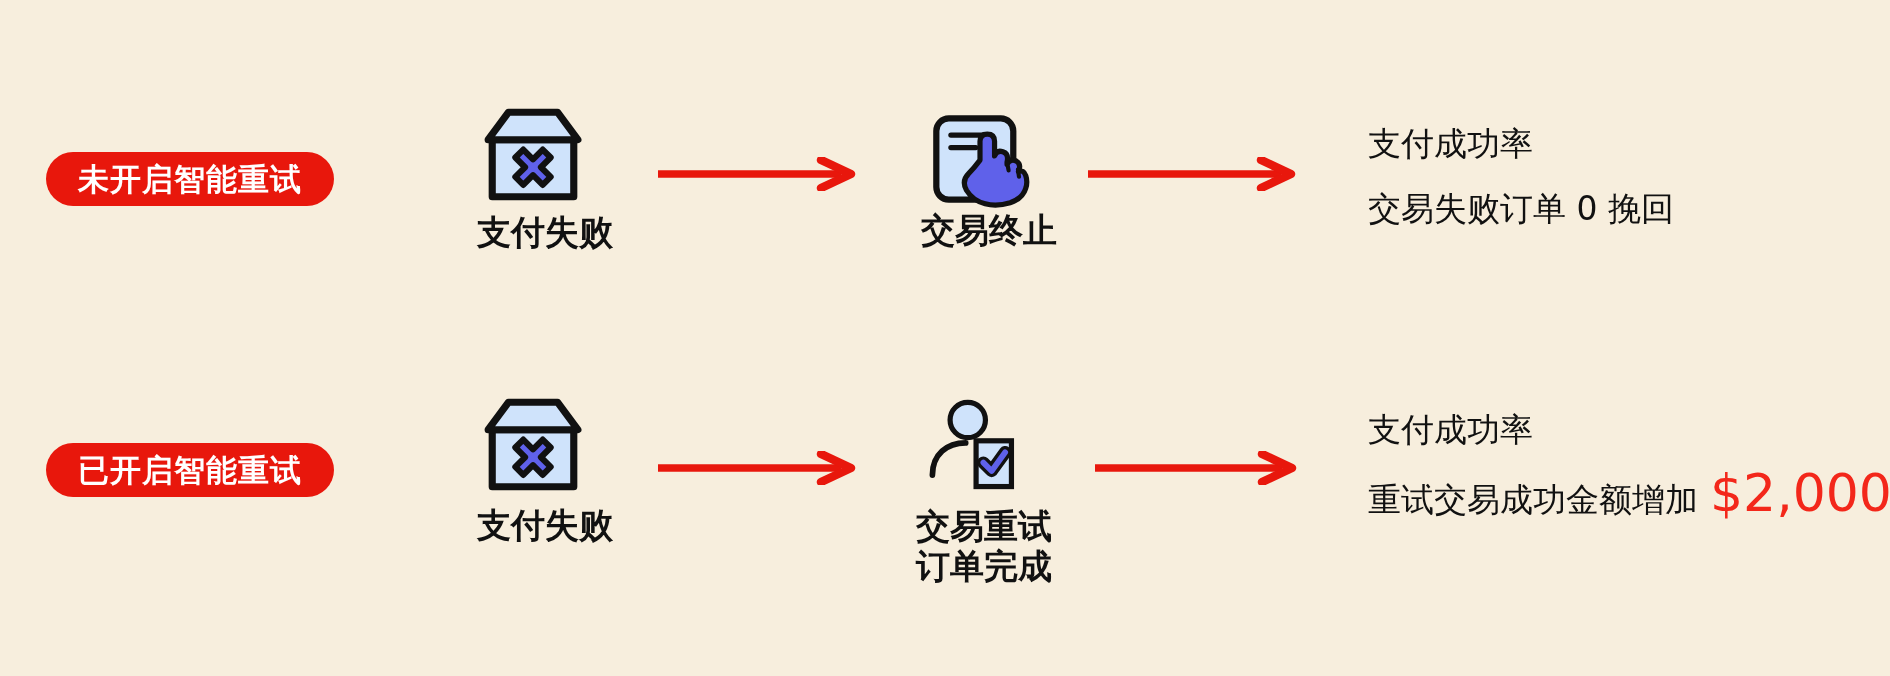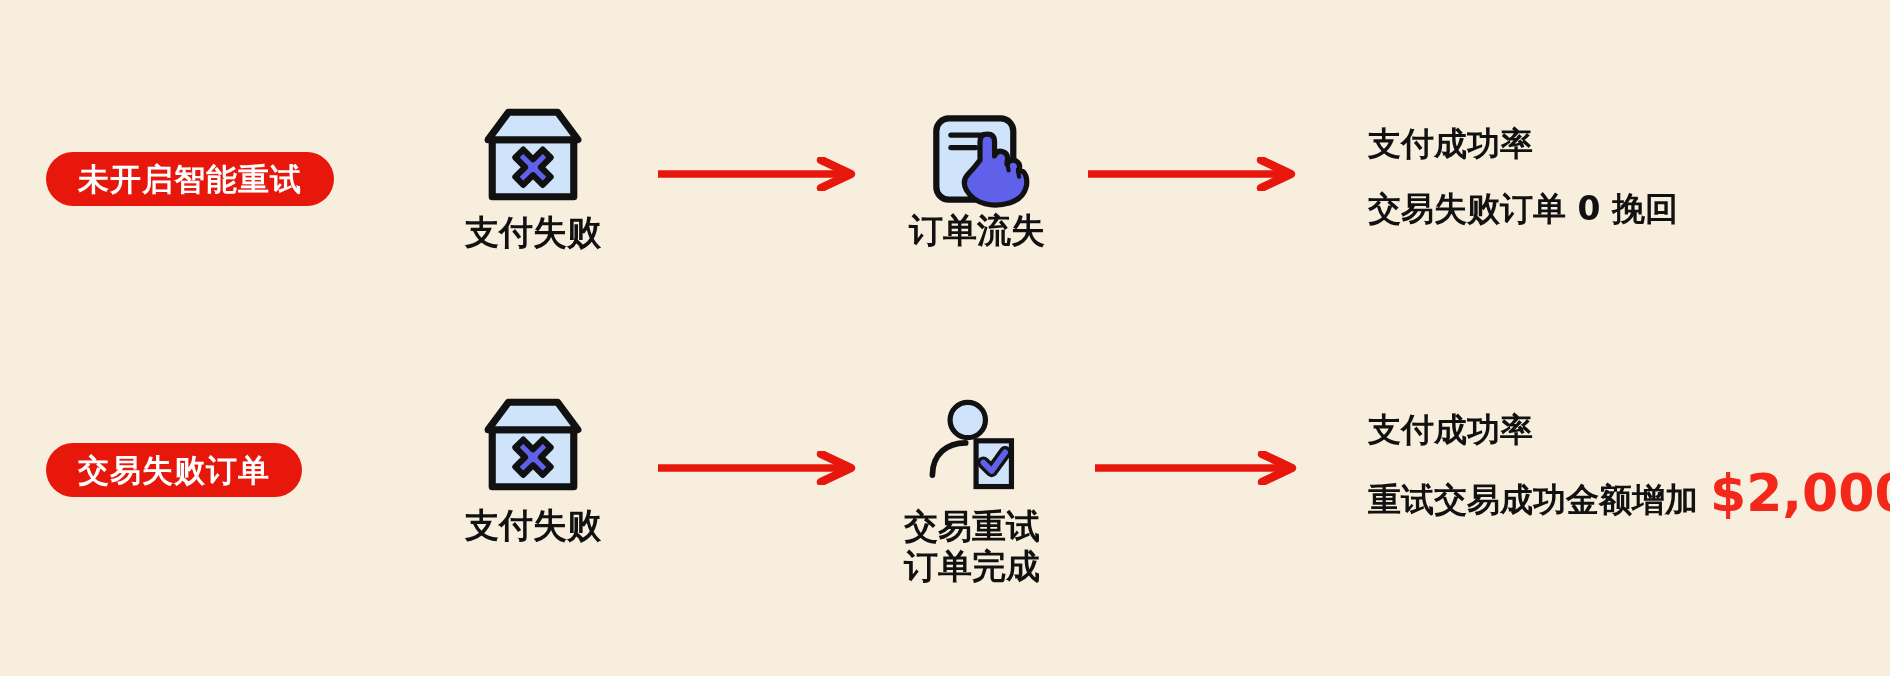--- a/index.html
+++ b/index.html
@@ -10,24 +10,24 @@
     padding-left:36px;
   }
   .badge{
     position:absolute;height:54px;line-height:54px;padding:0 32px;border-radius:28px;
     background:var(--badge-red,#e8170c);color:#fff;font-size:31px;font-weight:700;
     letter-spacing:1px;white-space:nowrap;
   }
   .icon{position:absolute;}
   .icon-label{
     position:absolute;transform:translateX(-50%);text-align:center;white-space:nowrap;
-    font-size:34px;line-height:40px;font-weight:700;color:var(--text,#111);
+    font-size:34px;line-height:40px;font-weight:700;color:var(--text,#111);margin-left:12px;
   }
   .arrow{position:absolute;}
-  .result{position:absolute;font-weight:700;white-space:nowrap;}
+  .result{position:absolute;font-weight:400;white-space:nowrap;}
   .result-line{display:flex;align-items:baseline;gap:12px;font-size:33px;}
   .result-line2{font-size:33px;margin-top:20px;}
   .result-line + .result-line{margin-top:14px;}
   .big{font-size:48px;line-height:1;color:var(--accent-red,#f3271a);}
   .big.xl{font-size:52px;}
   
   .f-blue{fill:var(--icon-blue,#cfe3fb);}
   .f-purple{fill:var(--icon-purple,#5f61ea);}
   .s-dark{stroke:var(--outline,#111);}
   .s-red{stroke:var(--badge-red,#e8170c);}
@@ -62,38 +62,38 @@
     <svg width="104" height="104" viewBox="0 0 100 100">
       <rect class="f-blue s-dark" x="8" y="12" width="74" height="78" rx="12" stroke-width="6"></rect>
       <line class="s-dark" x1="22" y1="28" x2="58" y2="28" stroke-width="5" stroke-linecap="round"></line>
       <line class="s-dark" x1="22" y1="40" x2="46" y2="40" stroke-width="5" stroke-linecap="round"></line>
       <path class="f-purple s-dark" stroke-width="5" stroke-linejoin="round" d="M50 52 L50 34 Q50 27 57 27 Q64 27 64 34 L64 48 Q66 42 72 44 Q78 46 76 54 L76 56 Q79 50 85 53 Q90 56 87 63 Q92 61 94 67 Q96 73 94 79 Q91 89 79 93 Q66 97 55 94 Q43 91 37 81 Q32 72 39 65 Q44 60 50 52 Z"></path>
       <path class="nofill s-dark" stroke-width="4" stroke-linecap="round" d="M76 54 L77.5 62"></path>
       <path class="nofill s-dark" stroke-width="4" stroke-linecap="round" d="M86.5 61 L87.5 68"></path>
     </svg>
   </div>
   <div class="icon-label" style="left:977px;top:210px;">
-    <div>订单流失</div>
+    <div>交易终止</div>
   </div>
 
   <div class="arrow" style="left:1085px;top:157px;">
     <svg width="220" height="34" viewBox="0 0 220 34">
       <line class="s-red" x1="3" y1="17" x2="196" y2="17" stroke-width="7.5"></line>
       <polyline class="nofill s-red" points="176,3 206,17 176,31" stroke-width="8.5" stroke-linecap="round" stroke-linejoin="round"></polyline>
     </svg>
   </div>
 
   <div class="result" style="left:1368px;top:122px;">
     <div class="result-line">
       <span>支付成功率</span>
     </div>
     <div class="result-line2">交易失败订单 0 挽回</div>
   </div>
 
-  <div class="badge" style="left:46px;top:443px;">交易失败订单</div>
+  <div class="badge" style="left:46px;top:443px;">已开启智能重试</div>
 
   <div class="icon" style="left:480px;top:396px;">
     <svg width="106" height="98" viewBox="0 0 104 96">
       <rect class="f-blue s-dark" x="12" y="33" width="80" height="56" stroke-width="7" stroke-linejoin="round"></rect>
       <polygon class="f-blue s-dark" points="28,6 76,6 96,33 8,33" stroke-width="7" stroke-linejoin="round"></polygon>
       <g transform="translate(52,60) rotate(45)">
         <polygon class="f-purple s-dark" stroke-width="6" stroke-linejoin="round" points="-5.5,-19 5.5,-19 5.5,-5.5 19,-5.5 19,5.5 5.5,5.5 5.5,19 -5.5,19 -5.5,5.5 -19,5.5 -19,-5.5 -5.5,-5.5"></polygon>
       </g>
     </svg>
   </div>

